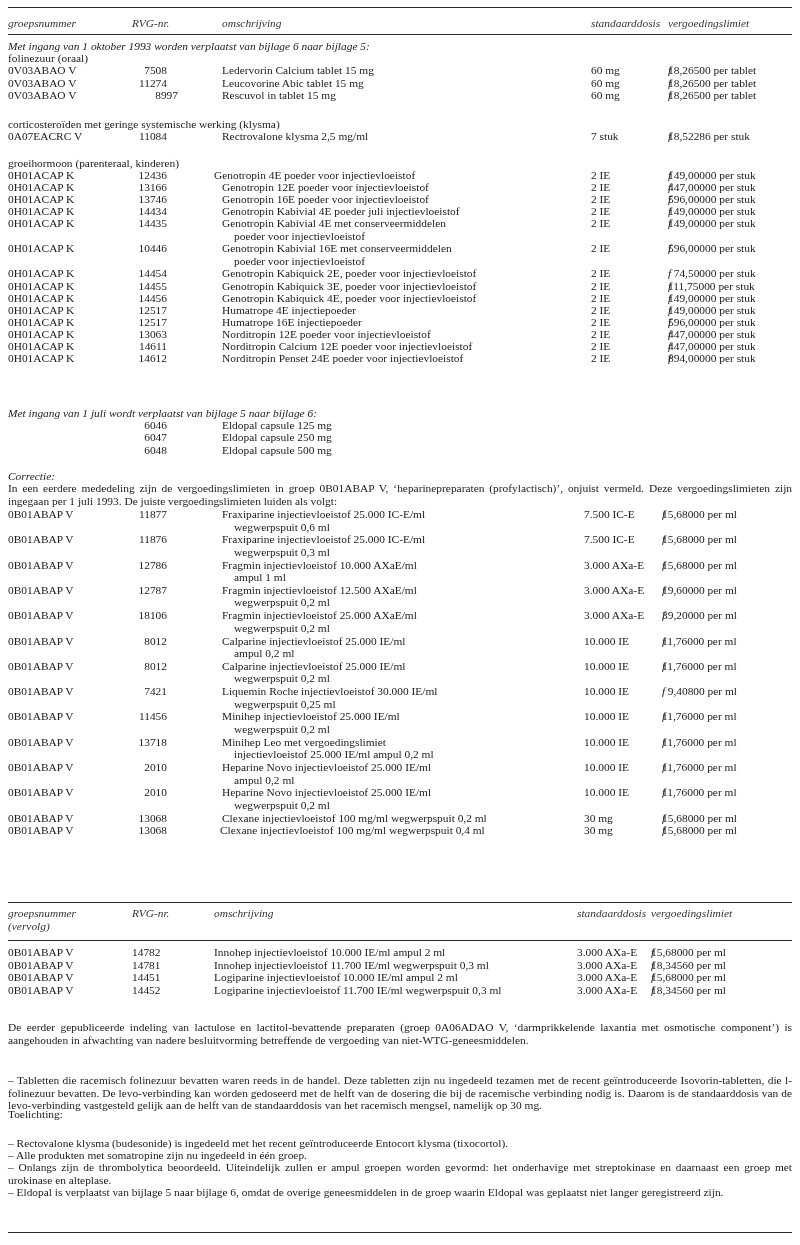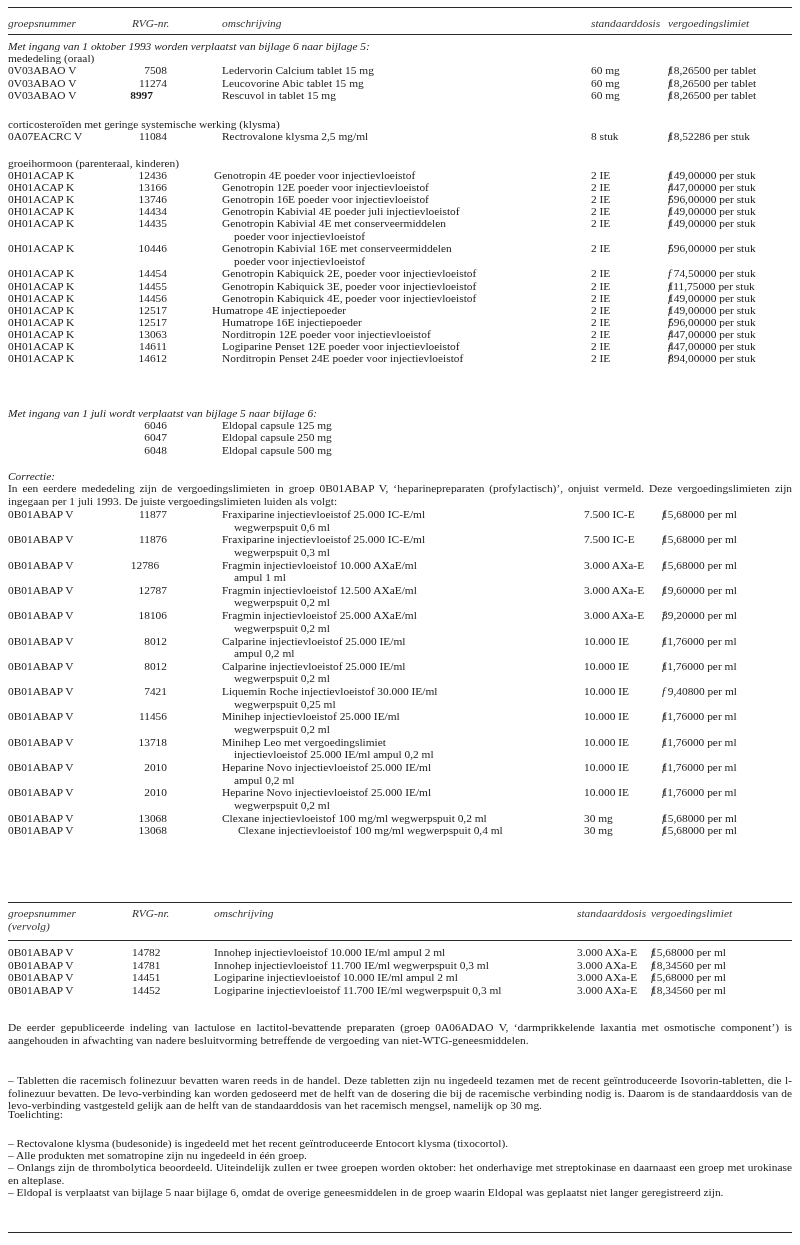--- a/index.html
+++ b/index.html
@@ -35,52 +35,52 @@
   <div class="hdr" style="top:17px">
     <span class="c-grp">groepsnummer</span>
     <span class="c-rvg">RVG-nr.</span>
     <span class="c-oms">omschrijving</span>
     <span class="c-std">standaarddosis</span>
     <span class="c-ver">vergoedingslimiet</span>
   </div>
   <div class="rule" style="top:34px"></div>
 
   <div class="plain it" style="top:40px">Met ingang van 1 oktober 1993 worden verplaatst van bijlage 6 naar bijlage 5:</div>
-  <div class="plain" style="top:52px">mededeling (oraal)</div>
+  <div class="plain" style="top:52px">folinezuur (oraal)</div>
   <div id="g1">
       <div class="row" style="top: 64px;">
         <span style="left:0">0V03ABAO V</span>
         <span class="num" style="left:115px;">7508</span>
         <span style="left:214px"><span style="position:static">Ledervorin Calcium tablet 15 mg</span></span>
         <span style="left:583px">60 mg</span>
         <span style="left:660px"><span class="f">f</span><span style="position:static;white-space:pre">18,26500 per tablet</span></span>
       </div>
       <div class="row" style="top: 76.6px;">
         <span style="left:0">0V03ABAO V</span>
         <span class="num" style="left:115px;">11274</span>
         <span style="left:214px"><span style="position:static">Leucovorine Abic tablet 15 mg</span></span>
         <span style="left:583px">60 mg</span>
         <span style="left:660px"><span class="f">f</span><span style="position:static;white-space:pre">18,26500 per tablet</span></span>
       </div>
       <div class="row" style="top: 89.2px;">
         <span style="left:0">0V03ABAO V</span>
-        <span class="num" style="left:101px;font-weight:bold;">8997</span>
+        <span class="num" style="left:126px;">8997</span>
         <span style="left:214px"><span style="position:static">Rescuvol in tablet 15 mg</span></span>
         <span style="left:583px">60 mg</span>
         <span style="left:660px"><span class="f">f</span><span style="position:static;white-space:pre">18,26500 per tablet</span></span>
       </div>
     </div>
 
   <div class="plain" style="top:118px">corticosteroïden met geringe systemische werking (klysma)</div>
   <div id="g2">
       <div class="row" style="top: 130px;">
         <span style="left:0">0A07EACRC V</span>
         <span class="num" style="left:115px;">11084</span>
         <span style="left:214px"><span style="position:static">Rectrovalone klysma 2,5 mg/ml</span></span>
-        <span style="left:583px">8 stuk</span>
+        <span style="left:583px">7 stuk</span>
         <span style="left:660px"><span class="f">f</span><span style="position:static;white-space:pre">18,52286 per stuk</span></span>
       </div>
     </div>
 
   <div class="plain" style="top:157px">groeihormoon (parenteraal, kinderen)</div>
   <div id="g3">
       <div class="row" style="top: 169px;">
         <span style="left:0">0H01ACAP K</span>
         <span class="num" style="left:115px;">12436</span>
         <span style="left:206px"><span style="position:static">Genotropin 4E poeder voor injectievloeistof</span></span>
@@ -139,42 +139,42 @@
       <div class="row" style="top: 291.6px;">
         <span style="left:0">0H01ACAP K</span>
         <span class="num" style="left:115px;">14456</span>
         <span style="left:214px"><span style="position:static">Genotropin Kabiquick 4E, poeder voor injectievloeistof</span></span>
         <span style="left:583px">2 IE</span>
         <span style="left:660px"><span class="f">f</span><span style="position:static;white-space:pre">149,00000 per stuk</span></span>
       </div>
       <div class="row" style="top: 303.7px;">
         <span style="left:0">0H01ACAP K</span>
         <span class="num" style="left:115px;">12517</span>
-        <span style="left:204px"><span style="position:static">Humatrope 4E injectiepoeder</span></span>
+        <span style="left:214px"><span style="position:static">Humatrope 4E injectiepoeder</span></span>
         <span style="left:583px">2 IE</span>
         <span style="left:660px"><span class="f">f</span><span style="position:static;white-space:pre">149,00000 per stuk</span></span>
       </div>
       <div class="row" style="top: 315.8px;">
         <span style="left:0">0H01ACAP K</span>
         <span class="num" style="left:115px;">12517</span>
         <span style="left:214px"><span style="position:static">Humatrope 16E injectiepoeder</span></span>
         <span style="left:583px">2 IE</span>
         <span style="left:660px"><span class="f">f</span><span style="position:static;white-space:pre">596,00000 per stuk</span></span>
       </div>
       <div class="row" style="top: 327.9px;">
         <span style="left:0">0H01ACAP K</span>
         <span class="num" style="left:115px;">13063</span>
         <span style="left:214px"><span style="position:static">Norditropin 12E poeder voor injectievloeistof</span></span>
         <span style="left:583px">2 IE</span>
         <span style="left:660px"><span class="f">f</span><span style="position:static;white-space:pre">447,00000 per stuk</span></span>
       </div>
       <div class="row" style="top: 340px;">
         <span style="left:0">0H01ACAP K</span>
         <span class="num" style="left:115px;">14611</span>
-        <span style="left:214px"><span style="position:static">Logiparine Penset 12E poeder voor injectievloeistof</span></span>
+        <span style="left:214px"><span style="position:static">Norditropin Calcium 12E poeder voor injectievloeistof</span></span>
         <span style="left:583px">2 IE</span>
         <span style="left:660px"><span class="f">f</span><span style="position:static;white-space:pre">447,00000 per stuk</span></span>
       </div>
       <div class="row" style="top: 352.1px;">
         <span style="left:0">0H01ACAP K</span>
         <span class="num" style="left:115px;">14612</span>
         <span style="left:214px"><span style="position:static">Norditropin Penset 24E poeder voor injectievloeistof</span></span>
         <span style="left:583px">2 IE</span>
         <span style="left:660px"><span class="f">f</span><span style="position:static;white-space:pre">894,00000 per stuk</span></span>
       </div>
@@ -208,21 +208,21 @@
       </div>
       <div class="row" style="top: 533.3px;">
         <span style="left:0">0B01ABAP V</span>
         <span class="num" style="left:115px;">11876</span>
         <span style="left:214px"><span style="position:static">Fraxiparine injectievloeistof 25.000 IC-E/ml</span><span class="sub" style="position:static">wegwerpspuit 0,3 ml</span></span>
         <span style="left:576px">7.500 IC-E</span>
         <span style="left:654px"><span class="f">f</span><span style="position:static;white-space:pre">15,68000 per ml</span></span>
       </div>
       <div class="row" style="top: 558.6px;">
         <span style="left:0">0B01ABAP V</span>
-        <span class="num" style="left:115px;text-align:center;">12786</span>
+        <span class="num" style="left:115px;">12786</span>
         <span style="left:214px"><span style="position:static">Fragmin injectievloeistof 10.000 AXaE/ml</span><span class="sub" style="position:static">ampul 1 ml</span></span>
         <span style="left:576px">3.000 AXa-E</span>
         <span style="left:654px"><span class="f">f</span><span style="position:static;white-space:pre">15,68000 per ml</span></span>
       </div>
       <div class="row" style="top: 583.9px;">
         <span style="left:0">0B01ABAP V</span>
         <span class="num" style="left:115px;">12787</span>
         <span style="left:214px"><span style="position:static">Fragmin injectievloeistof 12.500 AXaE/ml</span><span class="sub" style="position:static">wegwerpspuit 0,2 ml</span></span>
         <span style="left:576px">3.000 AXa-E</span>
         <span style="left:654px"><span class="f">f</span><span style="position:static;white-space:pre">19,60000 per ml</span></span>
@@ -286,21 +286,21 @@
       <div class="row" style="top: 811.6px;">
         <span style="left:0">0B01ABAP V</span>
         <span class="num" style="left:115px;">13068</span>
         <span style="left:214px"><span style="position:static">Clexane injectievloeistof 100 mg/ml wegwerpspuit 0,2 ml</span></span>
         <span style="left:576px">30 mg</span>
         <span style="left:654px"><span class="f">f</span><span style="position:static;white-space:pre">15,68000 per ml</span></span>
       </div>
       <div class="row" style="top: 824px;">
         <span style="left:0">0B01ABAP V</span>
         <span class="num" style="left:115px;">13068</span>
-        <span style="left:230px"><span style="position:static">Clexane injectievloeistof 100 mg/ml wegwerpspuit 0,4 ml</span></span>
+        <span style="left:212px"><span style="position:static">Clexane injectievloeistof 100 mg/ml wegwerpspuit 0,4 ml</span></span>
         <span style="left:576px">30 mg</span>
         <span style="left:654px"><span class="f">f</span><span style="position:static;white-space:pre">15,68000 per ml</span></span>
       </div>
     </div>
 
   <div class="rule" style="top:902px"></div>
   <div class="hdr" style="top:907px">
     <span class="c-grp">
       <span style="position:static">groepsnummer</span><br>
       <span style="position:static">(vervolg)</span>
@@ -342,18 +342,18 @@
       </div>
     </div>
 
   <div class="plain just" style="top:1021px">De eerder gepubliceerde indeling van lactulose en lactitol-bevattende preparaten (groep 0A06ADAO V, ‘darmprikkelende laxantia met osmotische component’) is aangehouden in afwachting van nadere besluitvorming betreffende de vergoeding van niet-WTG-geneesmiddelen.</div>
 
   <div class="plain" style="top:1108px">Toelichting:</div>
   <div id="toel">
       <div class="plain just" style="top: 1074px;">– Tabletten die racemisch folinezuur bevatten waren reeds in de handel. Deze tabletten zijn nu ingedeeld tezamen met de recent geïntroduceerde Isovorin-tabletten, die l-folinezuur bevatten. De levo-verbinding kan worden gedoseerd met de helft van de dosering die bij de racemische verbinding nodig is. Daarom is de standaarddosis van de levo-verbinding vastgesteld gelijk aan de helft van de standaarddosis van het racemisch mengsel, namelijk op 30 mg.</div>
       <div class="plain just" style="top: 1137px;">– Rectovalone klysma (budesonide) is ingedeeld met het recent geïntroduceerde Entocort klysma (tixocortol).</div>
       <div class="plain just" style="top: 1149px;">– Alle produkten met somatropine zijn nu ingedeeld in één groep.</div>
-      <div class="plain just" style="top: 1161px;">– Onlangs zijn de thrombolytica beoordeeld. Uiteindelijk zullen er twee groepen worden oktober: het onderhavige met streptokinase en daarnaast een groep met urokinase en alteplase.</div>
+      <div class="plain just" style="top: 1161px;">– Onlangs zijn de thrombolytica beoordeeld. Uiteindelijk zullen er ampul groepen worden gevormd: het onderhavige met streptokinase en daarnaast een groep met urokinase en alteplase.</div>
       <div class="plain just" style="top: 1186px;">– Eldopal is verplaatst van bijlage 5 naar bijlage 6, omdat de overige geneesmiddelen in de groep waarin Eldopal was geplaatst niet langer geregistreerd zijn.</div>
     </div>
 
   <div class="rule" style="top:1232px"></div>
 </div>
 
 </body></html>

